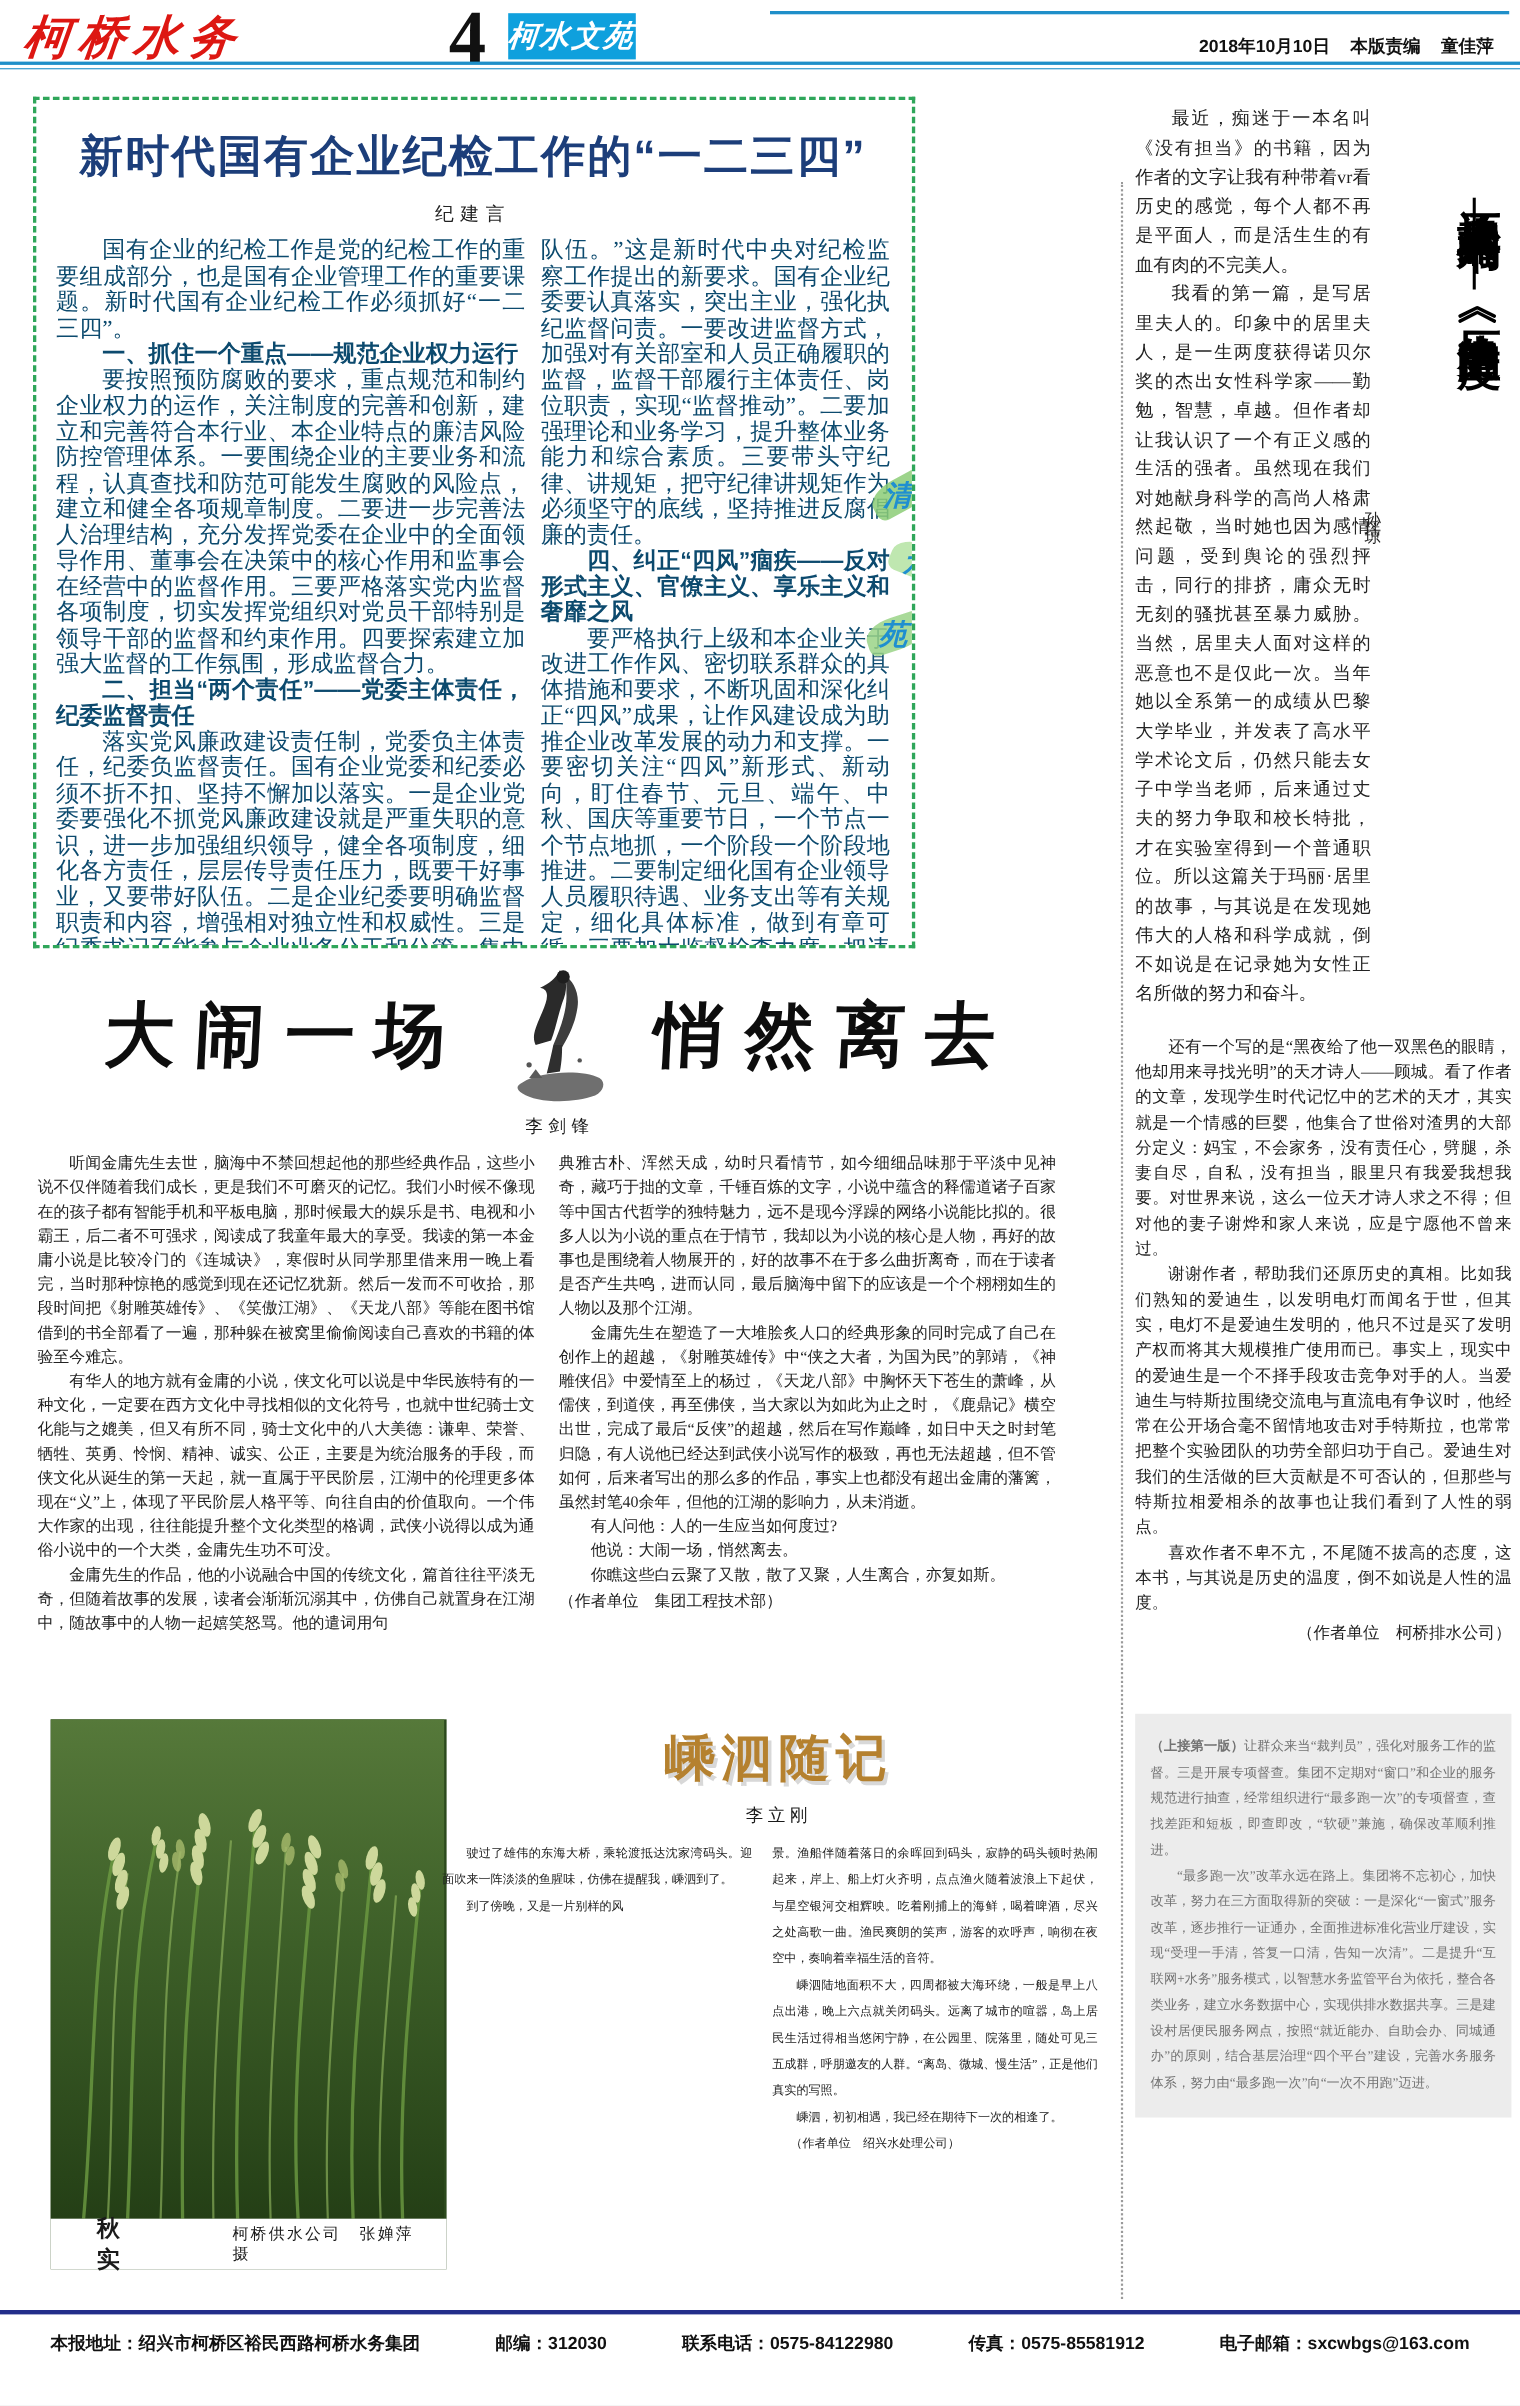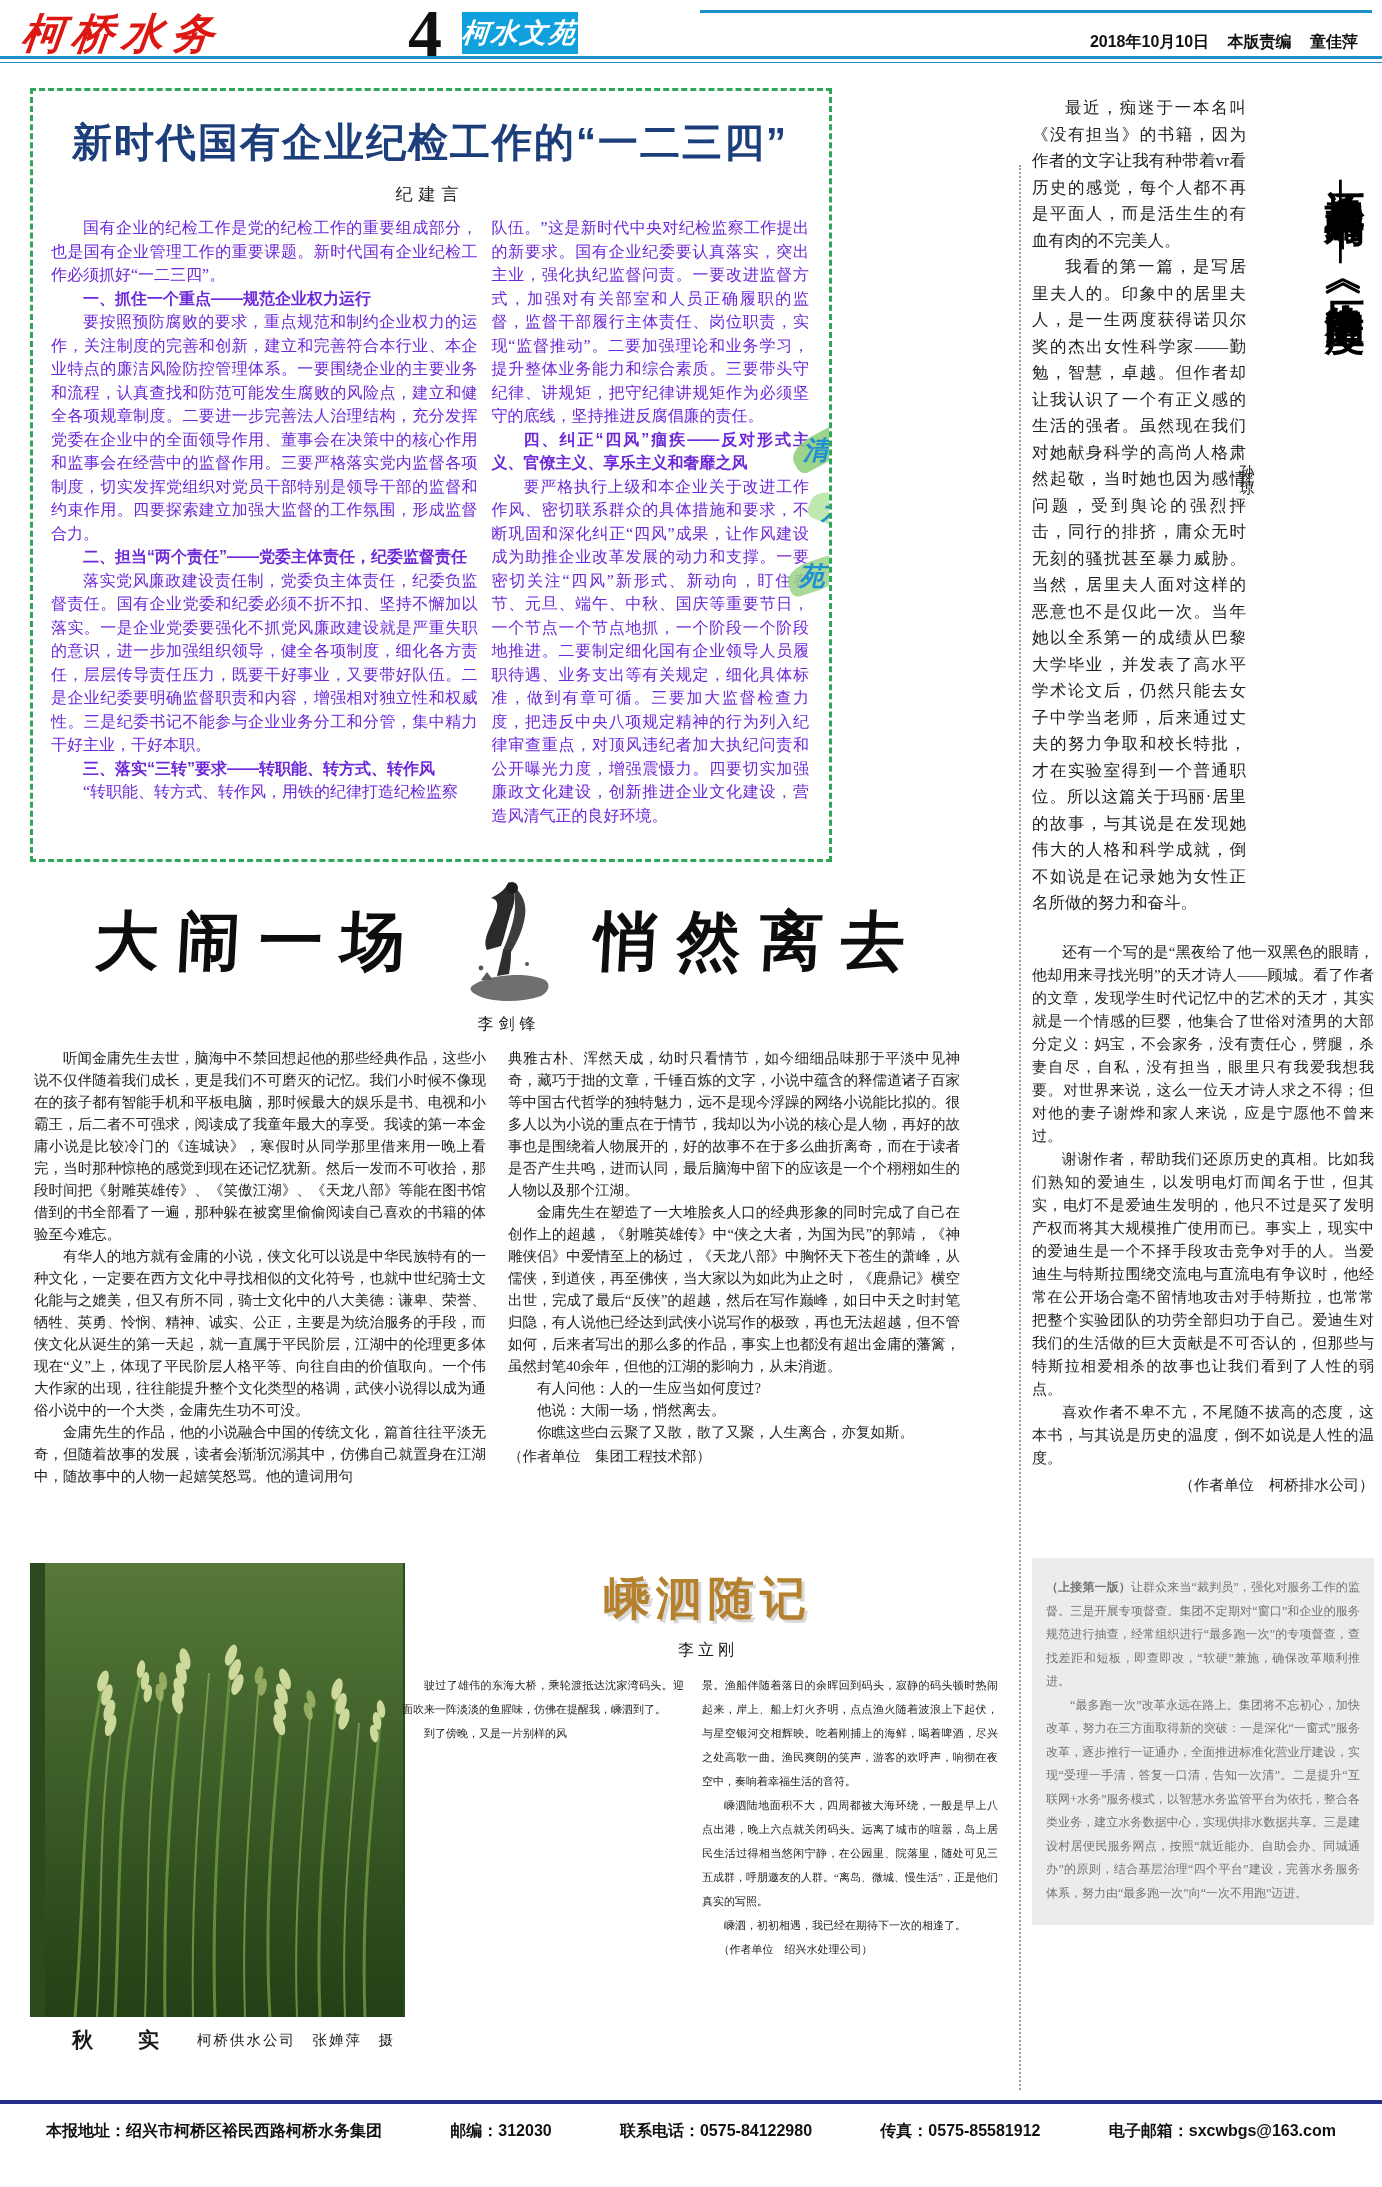--- a/index.html
+++ b/index.html
@@ -22,21 +22,21 @@
   .hline-main2{position:absolute;left:0;top:62px;width:1382px;height:1px;background:#1f8fc9;}
   
   .a1-box{position:absolute;left:30px;top:88px;width:802px;height:774px;border:3px dashed #2fa65a;
           box-sizing:border-box;padding:14px 20px 10px 18px;overflow:hidden;}
   .a1-title{text-align:center;font-size:40px;line-height:54px;font-weight:900;color:#1c3e7a;
             font-family:"Liberation Sans","DejaVu Sans",sans-serif;letter-spacing:2px;margin-top:10px;}
   .a1-author{text-align:center;font-size:17px;letter-spacing:6px;margin:14px 0 10px 0;color:#222;}
   .a1-cols{display:flex;gap:14px;}
   .a1-c1{width:430px;}
   .a1-c2{width:320px;}
-  .a1-cols p{margin:0;font-size:16px;line-height:23.5px;text-align:justify;color:#6d28d9;}
+  .a1-cols p{margin:0;font-size:21px;line-height:23.5px;text-align:justify;color:#0c4a6e;}
   .ind{text-indent:2em;}
   .sub{font-family:"Liberation Sans","DejaVu Sans",sans-serif;font-weight:bold;color:#111;
        text-indent:2em;}
   
   .wm{position:absolute;right:-46px;top:338px;width:92px;height:210px;pointer-events:none;}
   .wm .leaf{position:absolute;border-radius:50% 8px 50% 8px;background:#a6db94;opacity:.85;}
   .wm .l1{width:54px;height:30px;left:8px;top:6px;transform:rotate(-28deg);background:#8ccd77;}
   .wm .l2{width:58px;height:32px;left:26px;top:66px;transform:rotate(22deg);background:#b4e3a2;}
   .wm .l3{width:54px;height:30px;left:4px;top:132px;transform:rotate(-18deg);background:#9ad487;}
   .wm span{position:absolute;font-size:26px;font-weight:bold;font-style:italic;color:#1f8fd0;
@@ -60,21 +60,21 @@
   .a2-narrow{width:214px;}
   .a2 p{margin:0;text-align:justify;color:#222;}
   .a2-narrow p{font-size:16.5px;line-height:26.5px;}
   .a2-title{position:absolute;right:2px;top:64px;writing-mode:vertical-rl;font-size:40px;
             font-weight:900;color:#000;letter-spacing:3px;font-family:"Liberation Serif",serif;}
   .a2-author{position:absolute;right:118px;top:358px;writing-mode:vertical-rl;font-size:15px;
              letter-spacing:7px;color:#222;}
   .a2-wide p{font-size:15px;line-height:23px;}
   .a2-credit{text-align:right !important;margin-top:4px !important;}
   
-  .photo{position:absolute;left:30px;top:1563px;width:360px;height:500px;background:#2c4a1d;padding-left:15px;}
+  .photo{position:absolute;left:46px;top:1563px;width:360px;height:500px;background:#2c4a1d;}
   .photo svg{display:block;}
   .photo-caption{position:absolute;left:0;bottom:0;width:100%;height:46px;background:#fff;
                  display:flex;align-items:center;}
   .cap-title{font-size:21px;font-weight:900;letter-spacing:12px;margin-left:42px;
              font-family:"Liberation Sans","DejaVu Sans",sans-serif;}
   .cap-credit{font-size:14.5px;margin-left:26px;letter-spacing:2px;}
   
   .a4{position:absolute;left:402px;top:1568px;width:612px;}
   .a4-title{text-align:center;font-size:46px;font-weight:900;color:#b5812f;letter-spacing:6px;
             font-family:"Liberation Sans","DejaVu Sans",sans-serif;text-shadow:3px 3px 0 #d8d8d8;}

